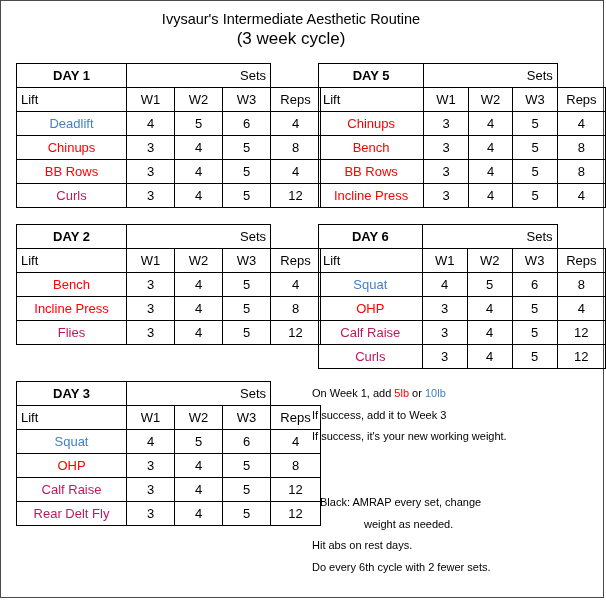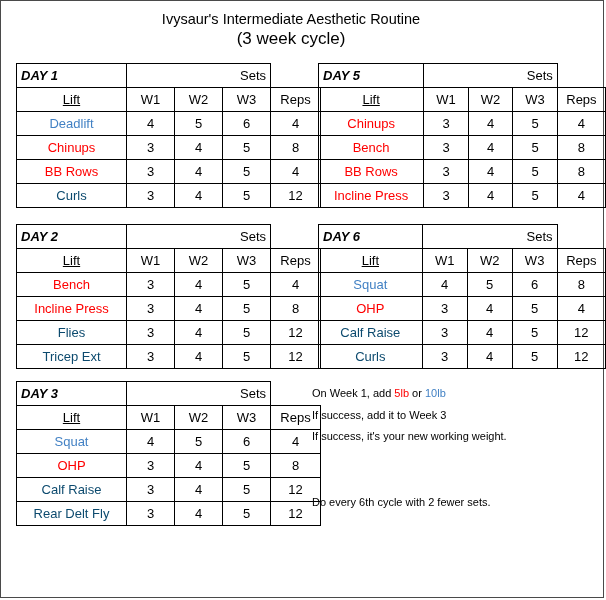--- a/index.html
+++ b/index.html
@@ -57,47 +57,46 @@
     padding: 0 4px;
     line-height: 23px;
     white-space: nowrap;
     overflow: hidden;
     box-sizing: border-box;
   }
   .routine-table td.noborder {
     border: none;
   }
   .c-day {
+    text-align: center;
     font-weight: bold;
-    font-style: italic;
   }
   .c-sets {
     text-align: right;
   }
   .c-lifthead {
-    text-align: center;
-    text-decoration: underline;
+    text-align: left;
   }
   .c-wk {
     text-align: center;
   }
   .c-num {
     text-align: center;
   }
   .c-lift {
     text-align: center;
   }
   .c-lift-center {
     text-align: center;
   }
 
   
   .lift-blue  { color: #4281c4; }
   .lift-red   { color: #fe0000; }
-  .lift-black { color: #0c4a6e; }
+  .lift-black { color: #be185d; }
 
   
   .routine-table col.col-lift { width: 110px; }
   .routine-table col.col-w    { width: 48px; }
   .routine-table col.col-reps { width: 50px; }
 
   
   #table-day1 { left: 16px;  top: 63px;  }
   #table-day2 { left: 16px;  top: 224px; }
   #table-day3 { left: 16px;  top: 381px; }
@@ -216,27 +215,20 @@
         <td class="c-num">5</td>
         <td class="c-num">8</td>
       </tr>
       <tr>
         <td class="c-lift lift-black">Flies</td>
         <td class="c-num">3</td>
         <td class="c-num">4</td>
         <td class="c-num">5</td>
         <td class="c-num">12</td>
       </tr>
-      <tr>
-        <td class="c-lift lift-black">Tricep Ext</td>
-        <td class="c-num">3</td>
-        <td class="c-num">4</td>
-        <td class="c-num">5</td>
-        <td class="c-num">12</td>
-      </tr>
     </tbody>
   </table>
 <table class="routine-table" id="table-day3">
     <colgroup>
       <col class="col-lift">
       <col class="col-w">
       <col class="col-w">
       <col class="col-w">
       <col class="col-reps">
     </colgroup>
@@ -386,14 +378,17 @@
     </tbody>
   </table>
 
 <div class="notes-block" id="notes-progression">
   <div class="note-line"><span>On Week 1, add </span><span class="hl-red">5lb</span><span> or </span><span class="hl-blue">10lb</span></div>
   <div class="note-line">If success, add it to Week 3</div>
   <div class="note-line">If success, it's your new working weight.</div>
 </div>
 
 <div class="notes-block" id="notes-general">
+  <div class="note-line pad-left">Black: AMRAP every set, change</div>
+  <div class="note-line indent">weight as needed.</div>
+  <div class="note-line">Hit abs on rest days.</div>
   <div class="note-line">Do every 6th cycle with 2 fewer sets.</div>
 </div>
 
 </body></html>

